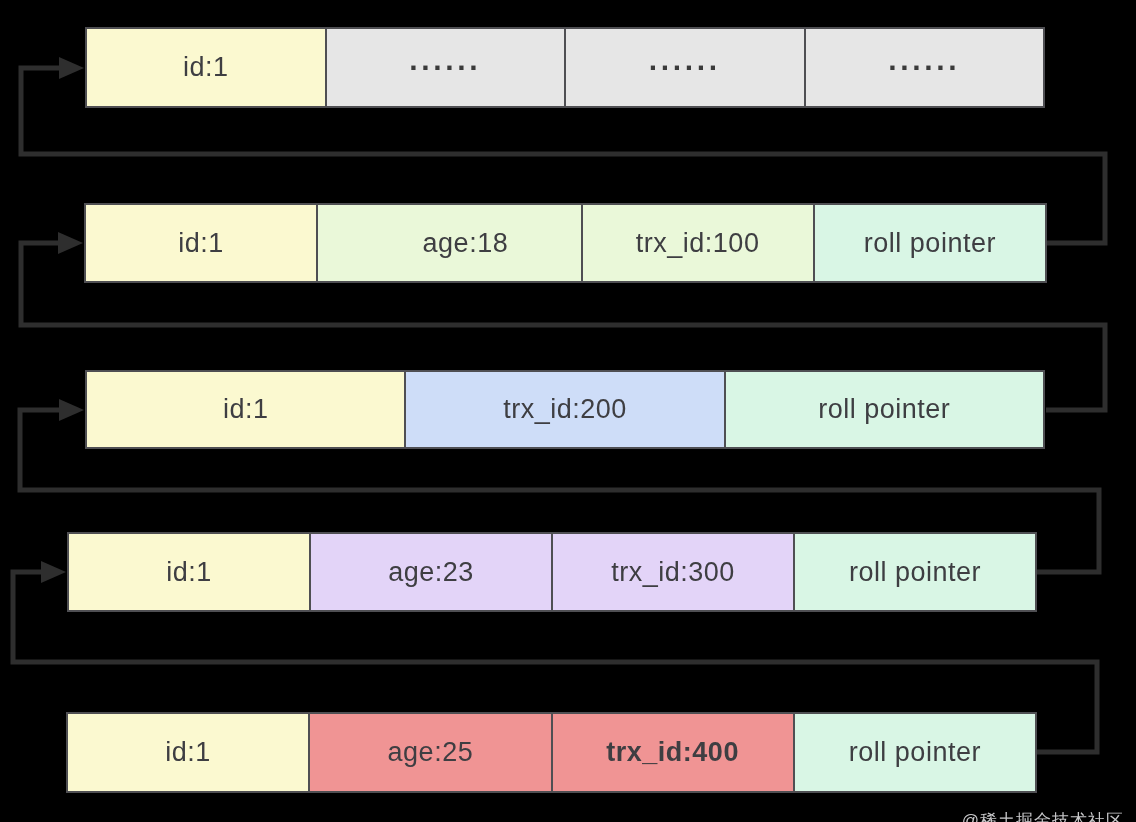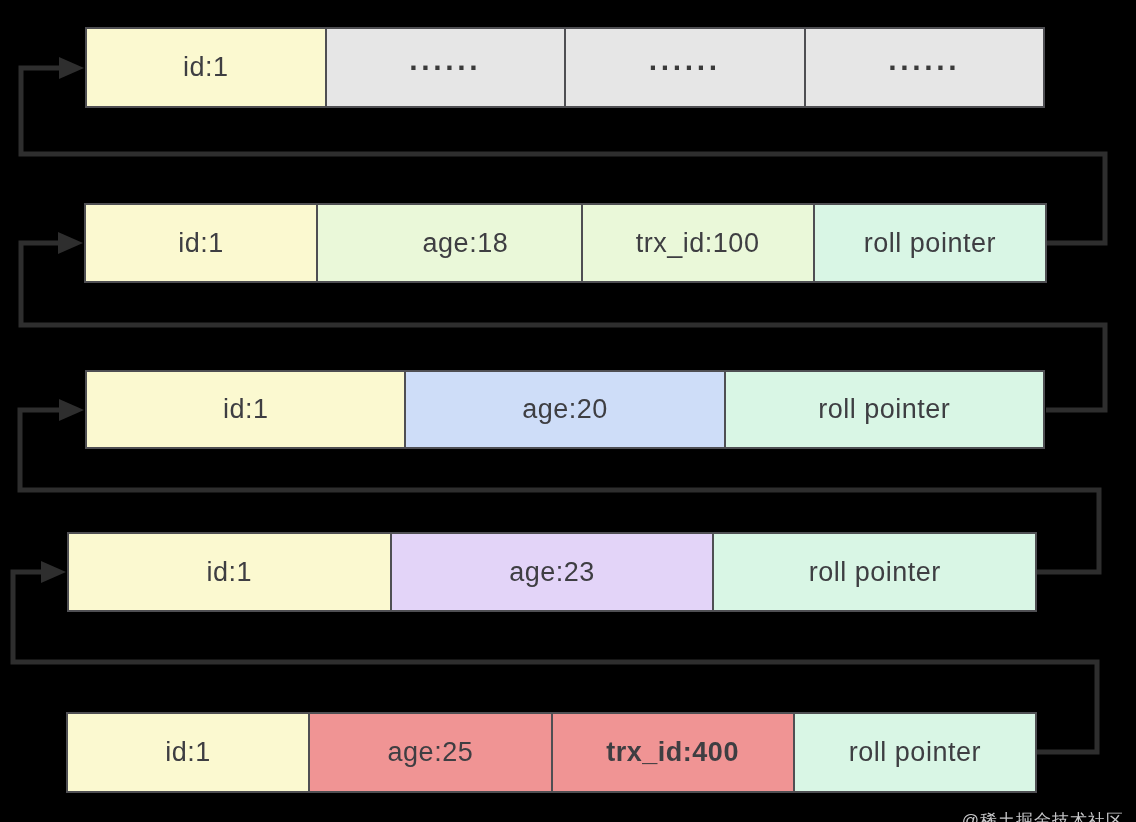--- a/index.html
+++ b/index.html
@@ -108,27 +108,28 @@
 
   <div class="row row2">
     <div class="cell" style="background: rgb(251, 249, 208);">id:1</div>
     <div class="cell" style="background: rgb(234, 248, 217); padding-left: 32px;">age:18</div>
     <div class="cell" style="background: rgb(234, 248, 217); text-align: center;">trx_id:100</div>
     <div class="cell" style="background: rgb(217, 246, 229);">roll pointer</div>
   </div>
 
   <div class="row row3">
     <div class="cell" style="background: rgb(251, 249, 208);">id:1</div>
-    <div class="cell" style="background: rgb(206, 221, 248);">age:20</div>
+    <div class="cell" style="background: rgb(206, 221, 248);">trx_id:200</div>
     <div class="cell" style="background: rgb(217, 246, 229);">roll pointer</div>
   </div>
 
   <div class="row row4">
     <div class="cell" style="background: rgb(251, 249, 208);">id:1</div>
     <div class="cell" style="background: rgb(227, 212, 248);">age:23</div>
+    <div class="cell" style="background: rgb(227, 212, 248);">trx_id:300</div>
     <div class="cell" style="background: rgb(217, 246, 229);">roll pointer</div>
   </div>
 
   <div class="row row5">
     <div class="cell" style="background: rgb(251, 249, 208);">id:1</div>
     <div class="cell" style="background: rgb(240, 148, 148);">age:25</div>
     <div class="cell" style="background: rgb(240, 148, 148); font-weight: bold;">trx_id:400</div>
     <div class="cell" style="background: rgb(217, 246, 229);">roll pointer</div>
   </div>
 

